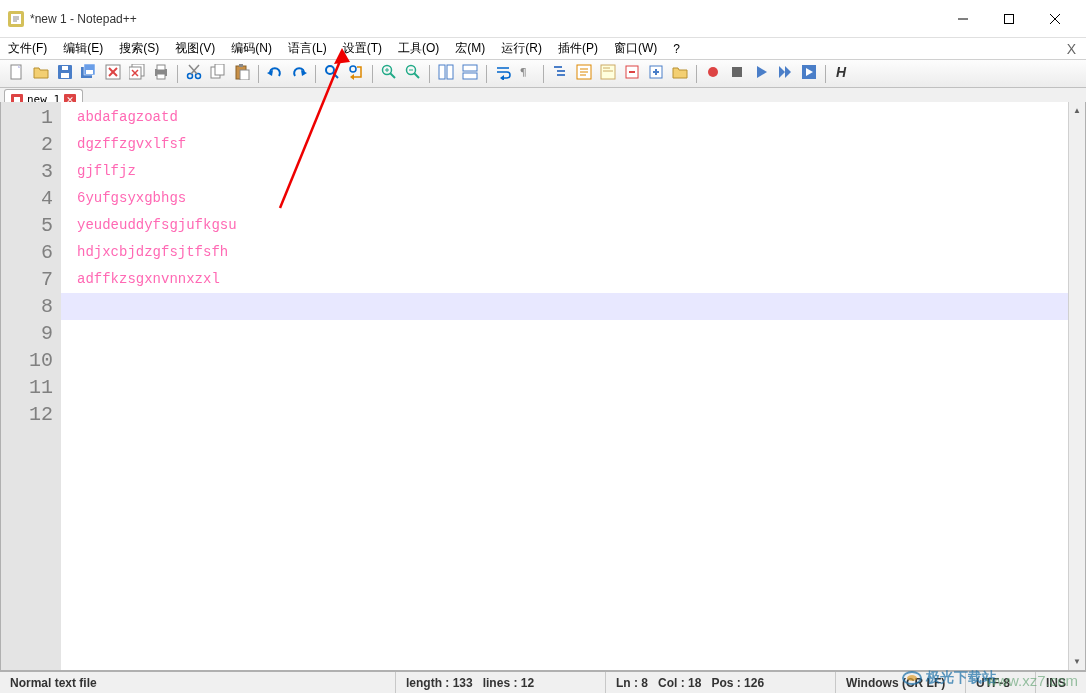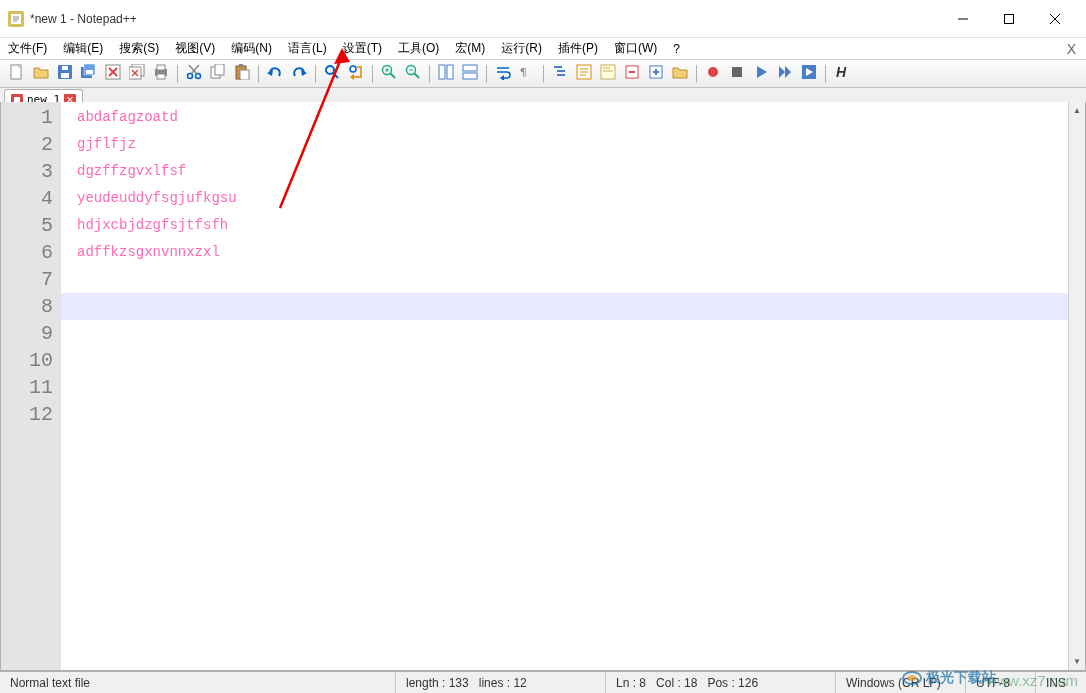--- a/index.html
+++ b/index.html
@@ -179,20 +179,21 @@
   align-items: center;
   font-size: 12px;
   color: #333;
 }
 .status-seg {
   padding: 8px 10px;
   border-right: 1px solid #c8c8c8;
   height: 100%;
   display: flex;
   align-items: center;
+  font-weight: bold;
 }
 .status-seg.wide { flex: 1; }
 
 
 .red-arrow {
   position: absolute;
   pointer-events: none;
   z-index: 100;
 }
 
@@ -509,22 +510,23 @@
       <div>8</div>
       <div>9</div>
       <div>10</div>
       <div>11</div>
       <div>12</div>
     </div>
   <div class="code">
     <div class="highlight-line" id="hl" style="top: 191px;"></div>
     <div class="code-lines code-text" id="codelines">
         <div class="code-line">abdafagzoatd</div>
+        <div class="code-line">dgzffzgvxlfsf</div>
         <div class="code-line">gjflfjz</div>
-        <div class="code-line">dgzffzgvxlfsf</div>
+        <div class="code-line">6yufgsyxgbhgs</div>
         <div class="code-line">yeudeuddyfsgjufkgsu</div>
         <div class="code-line">hdjxcbjdzgfsjtfsfh</div>
         <div class="code-line">adffkzsgxnvnnxzxl</div>
         <div class="code-line"></div>
         <div class="code-line"></div>
         <div class="code-line"></div>
         <div class="code-line"></div>
       </div>
   </div>
   <div class="vscrollbar">

